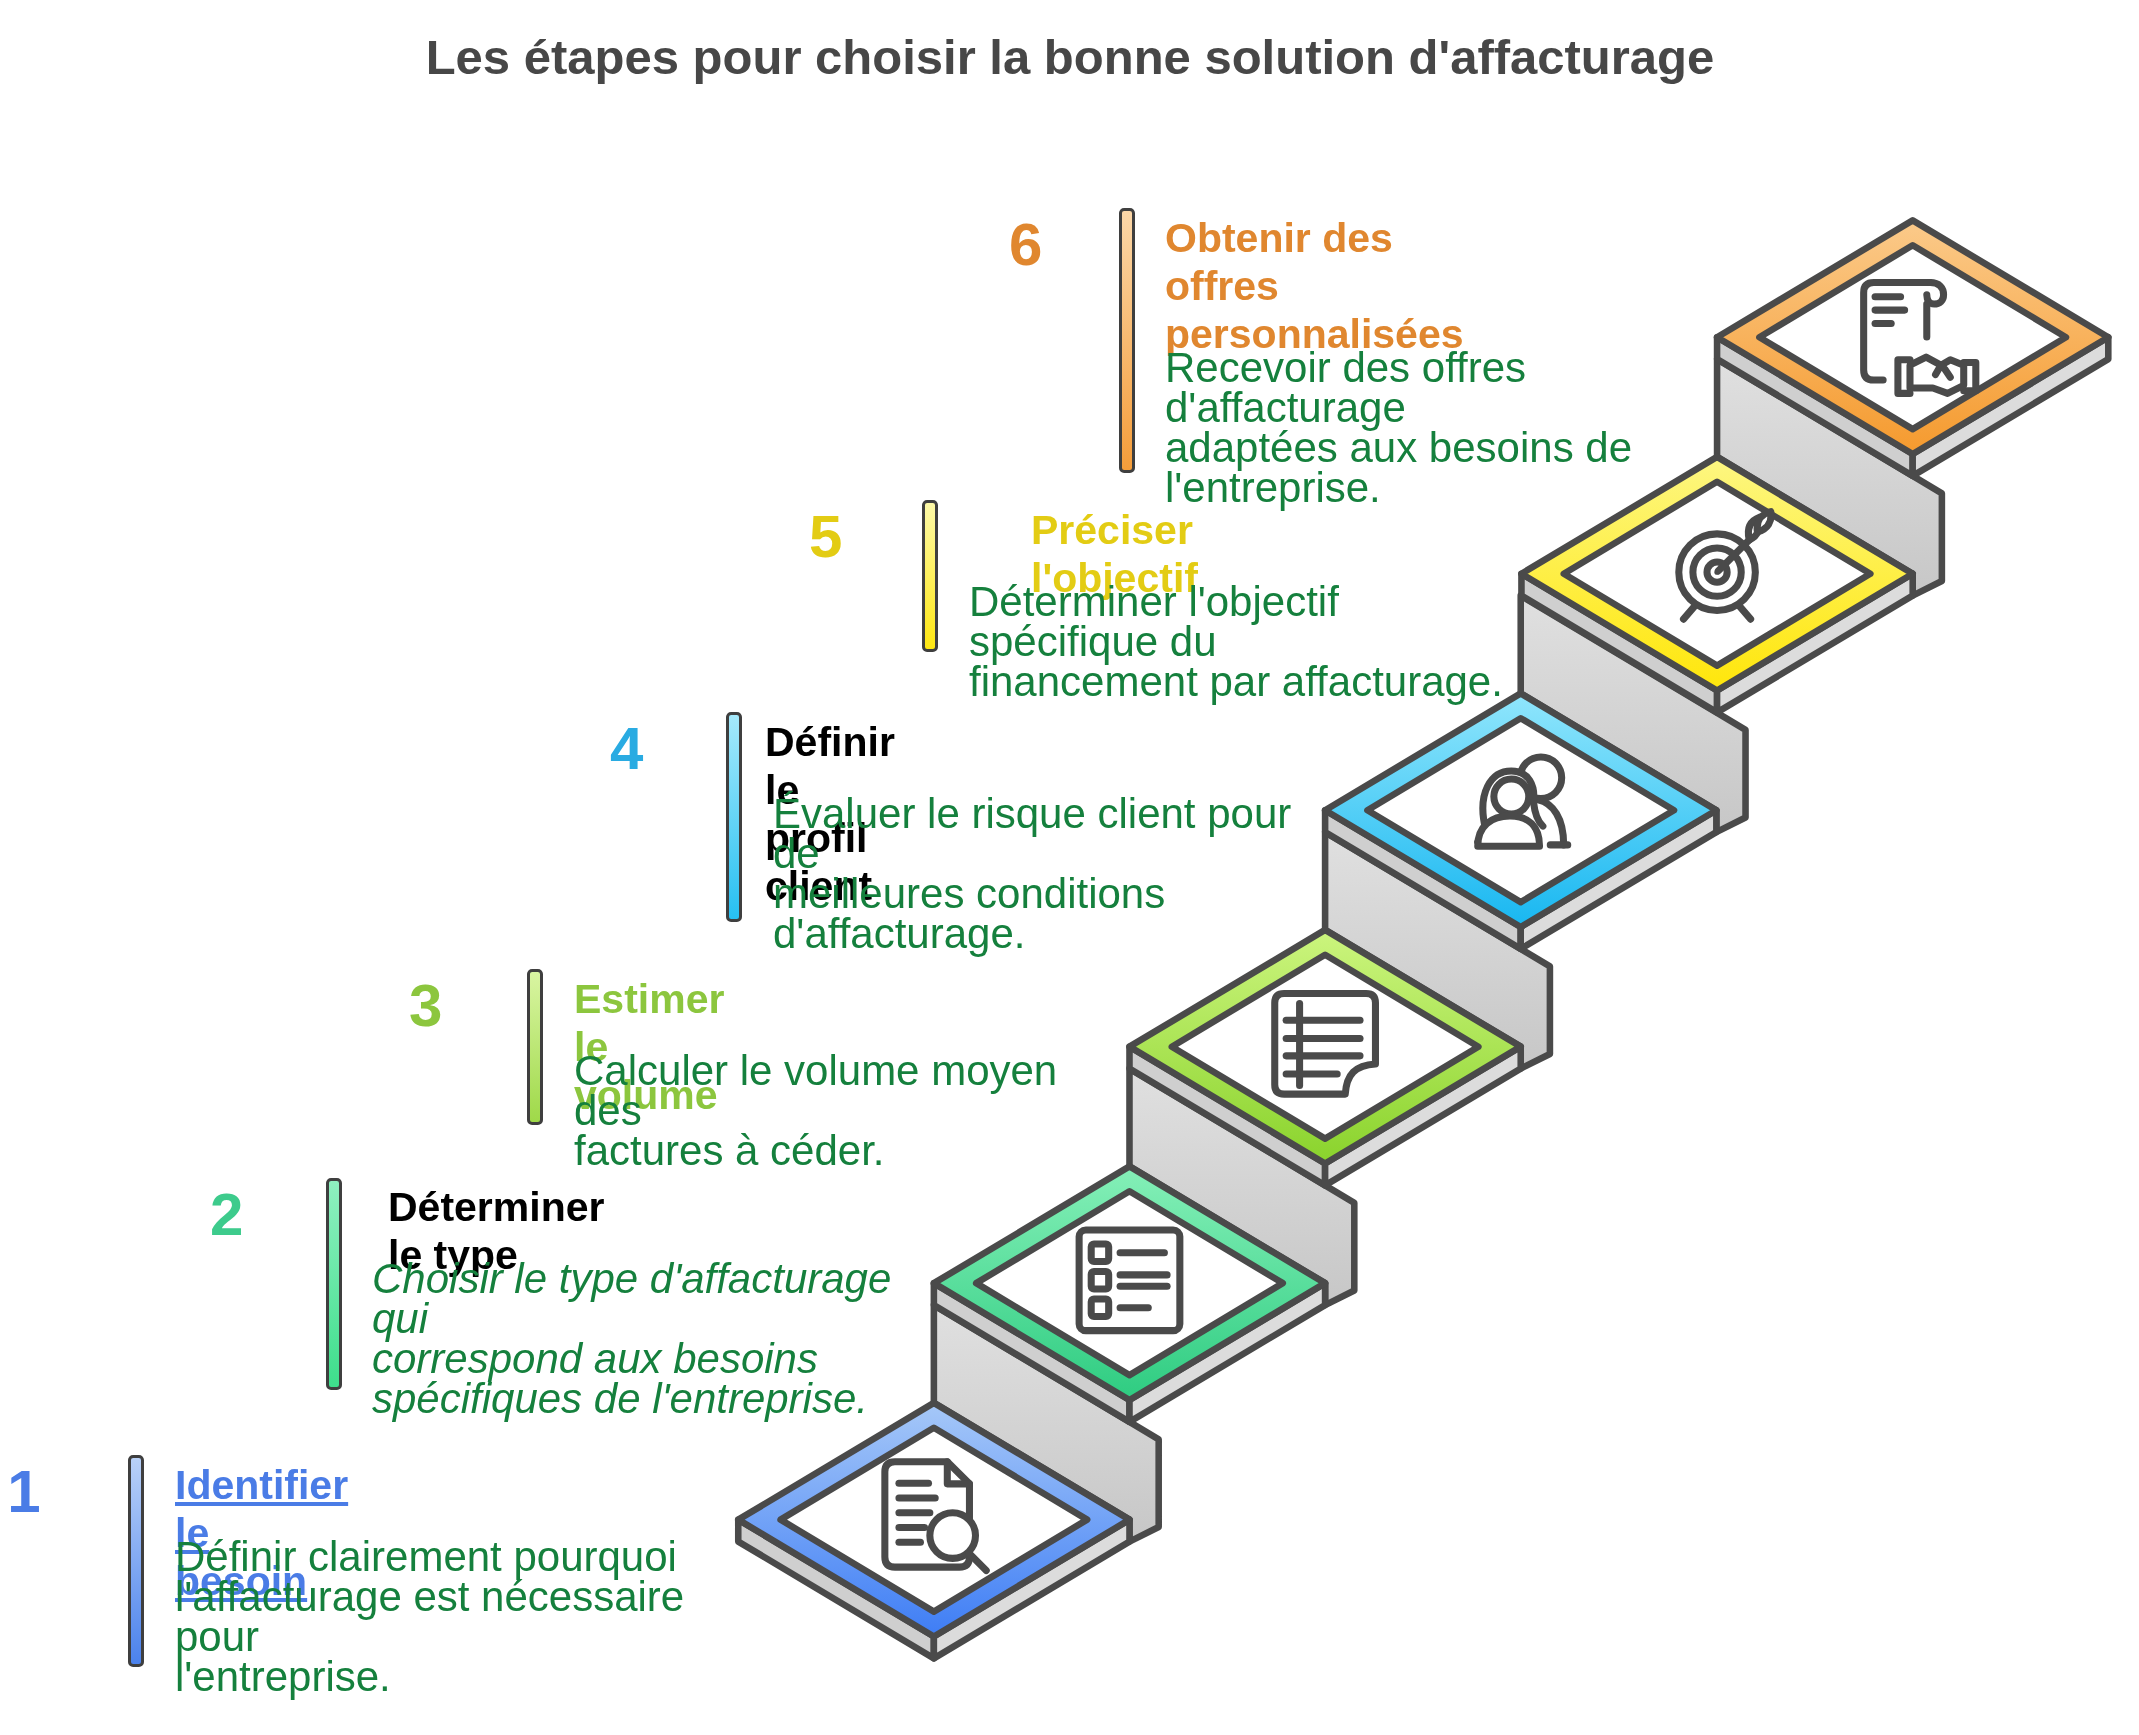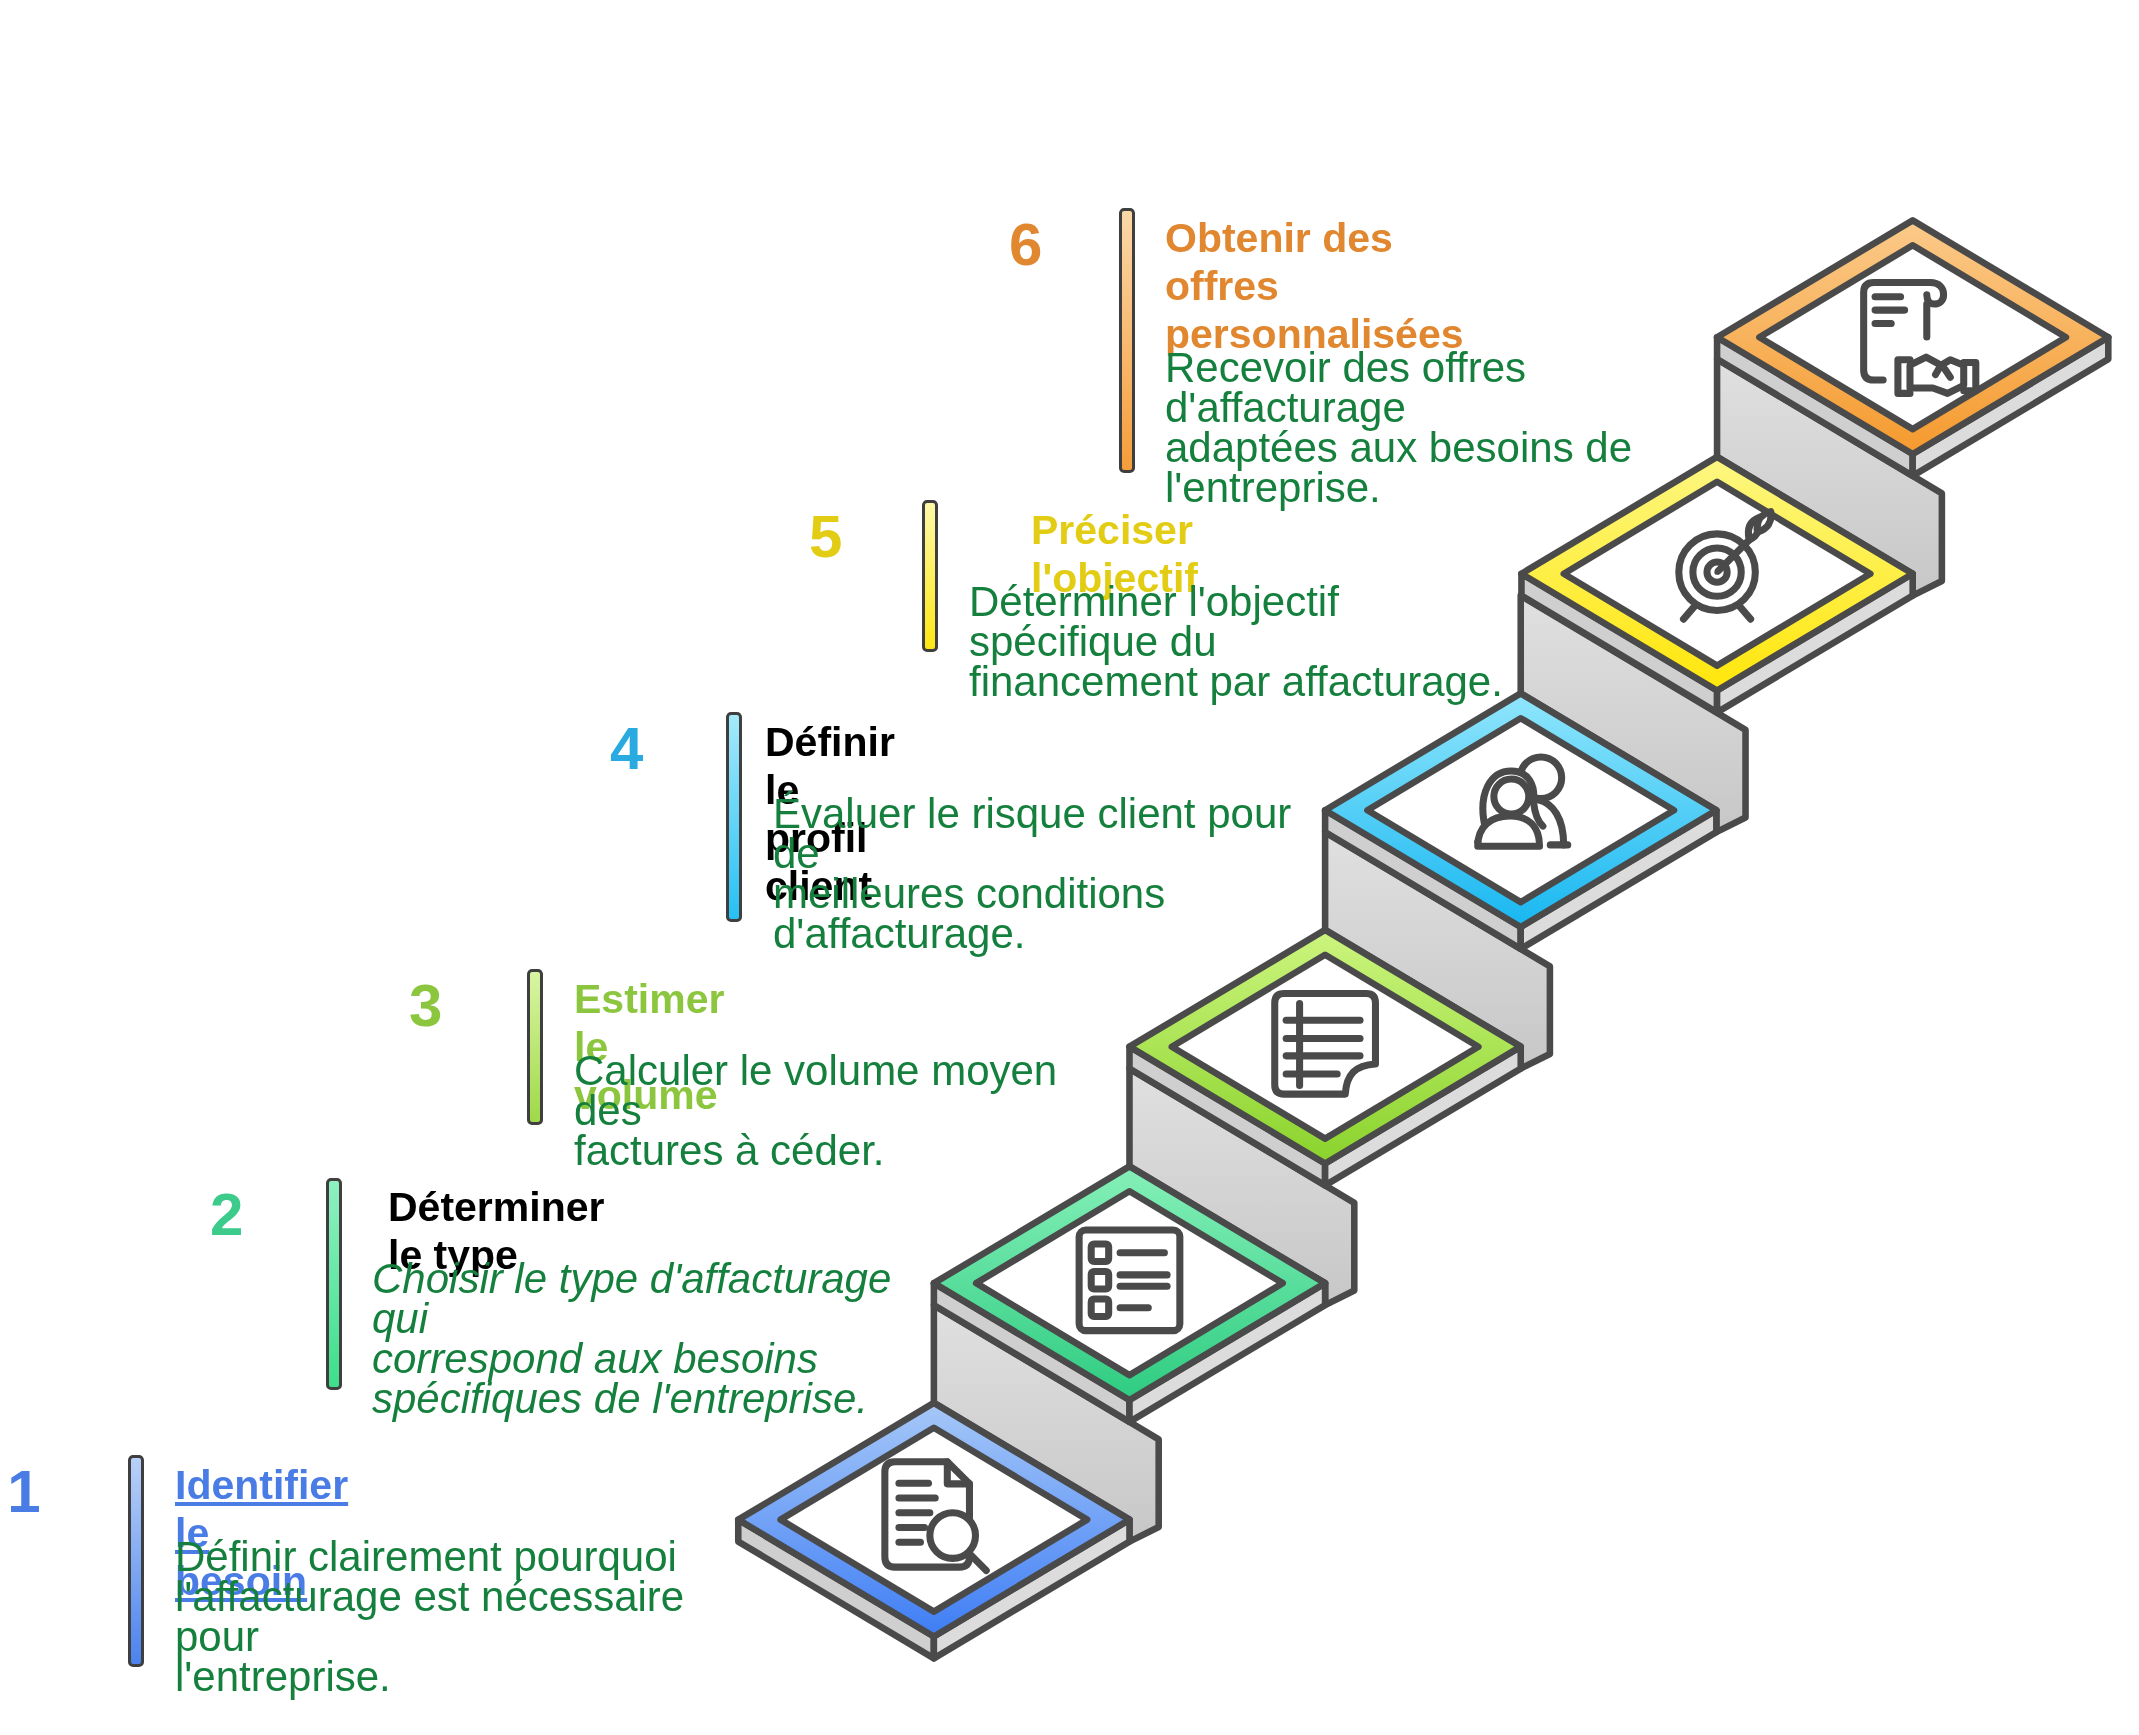--- a/index.html
+++ b/index.html
@@ -38,20 +38,21 @@
     font-size:42px;font-weight:400;line-height:40px;
     color:#15803d;
     white-space:pre-line;
     width:555px;
   }
 </style>
 </head>
 <body>
 
 <div class="canvas">
+  <div class="main-title">Les étapes pour choisir la bonne solution d'affacturage</div>
   <svg id="stairs" width="2140" height="1735" viewBox="0 0 2931 2377">
       <defs>
         <linearGradient id="dia0" x1="0" y1="0" x2="0" y2="1">
           <stop offset="0%" stop-color="#a6c8f8"></stop>
           <stop offset="100%" stop-color="#3e7df5"></stop>
         </linearGradient>
         <linearGradient id="dia1" x1="0" y1="0" x2="0" y2="1">
           <stop offset="0%" stop-color="#85f0b8"></stop>
           <stop offset="100%" stop-color="#2ecc81"></stop>
         </linearGradient>

